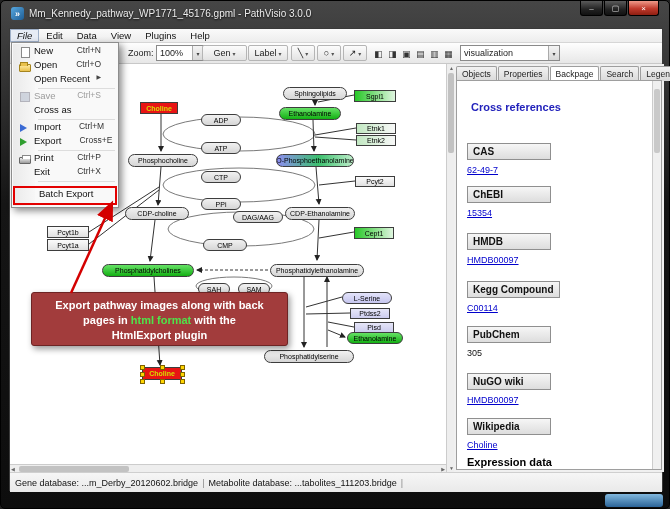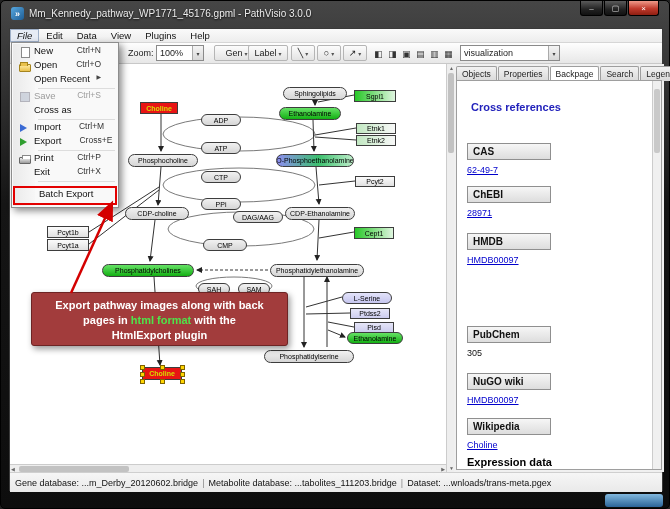--- a/index.html
+++ b/index.html
@@ -140,21 +140,21 @@
       <div class="mb-item">Plugins</div>
       <div class="mb-item">Help</div>
     </div>
 
     <div class="toolbar">
       <span class="tb-label" style="left:118px">Zoom:</span>
       <div class="combo" style="left:146px;top:2px;width:48px">
         <span class="cv">100%</span>
         <span class="ca">▾</span>
       </div>
-      <div class="tb-btn" style="left:204px;width:45px">
+      <div class="tb-btn" style="left:192px;width:45px">
         <span>Gen</span>
         <span class="da">▾</span>
       </div>
       <div class="tb-btn" style="left:238px;width:40px">
         <span>Label</span>
         <span class="da">▾</span>
       </div>
       <div class="tb-btn" style="left:281px;width:24px">
         <span>╲</span>
         <span class="da">▾</span>
@@ -282,25 +282,29 @@
       </div>
       <div class="bp">
         <div class="bp-title">Cross references</div>
 
         <div class="bp-sec" style="top:60px">
           <div class="bp-h">CAS</div>
           <a class="bp-v">62-49-7</a>
         </div>
         <div class="bp-sec" style="top:103px">
           <div class="bp-h">ChEBI</div>
-          <a class="bp-v">28971</a>
+          <a class="bp-v">15354</a>
         </div>
         <div class="bp-sec" style="top:150px">
           <div class="bp-h">HMDB</div>
           <a class="bp-v">HMDB00097</a>
+        </div>
+        <div class="bp-sec" style="top:198px">
+          <div class="bp-h">Kegg Compound</div>
+          <a class="bp-v">C00114</a>
         </div>
         <div class="bp-sec" style="top:243px">
           <div class="bp-h">PubChem</div>
           <a class="bp-v plain">305</a>
         </div>
         <div class="bp-sec" style="top:290px">
           <div class="bp-h">NuGO wiki</div>
           <a class="bp-v">HMDB00097</a>
         </div>
         <div class="bp-sec" style="top:335px">
@@ -313,21 +317,20 @@
           <div class="bp-thumb"></div>
         </div>
       </div>
     </div>
 
     <div class="statusbar">
       <span>Gene database: ...m_Derby_20120602.bridge</span>
       <span class="sb-sep">|</span>
       <span>Metabolite database: ...tabolites_111203.bridge</span>
       <span class="sb-sep">|</span>
-      <span>Dataset: ...wnloads/trans-meta.pgex</span>
     </div>
   </div>
 
   <div class="filemenu">
     <div class="fm-gutter"></div>
     <div class="fm-item">
       <span class="fm-ic">
           <span class="ic-new"></span>
         </span>
       <span class="fm-label">New</span>

